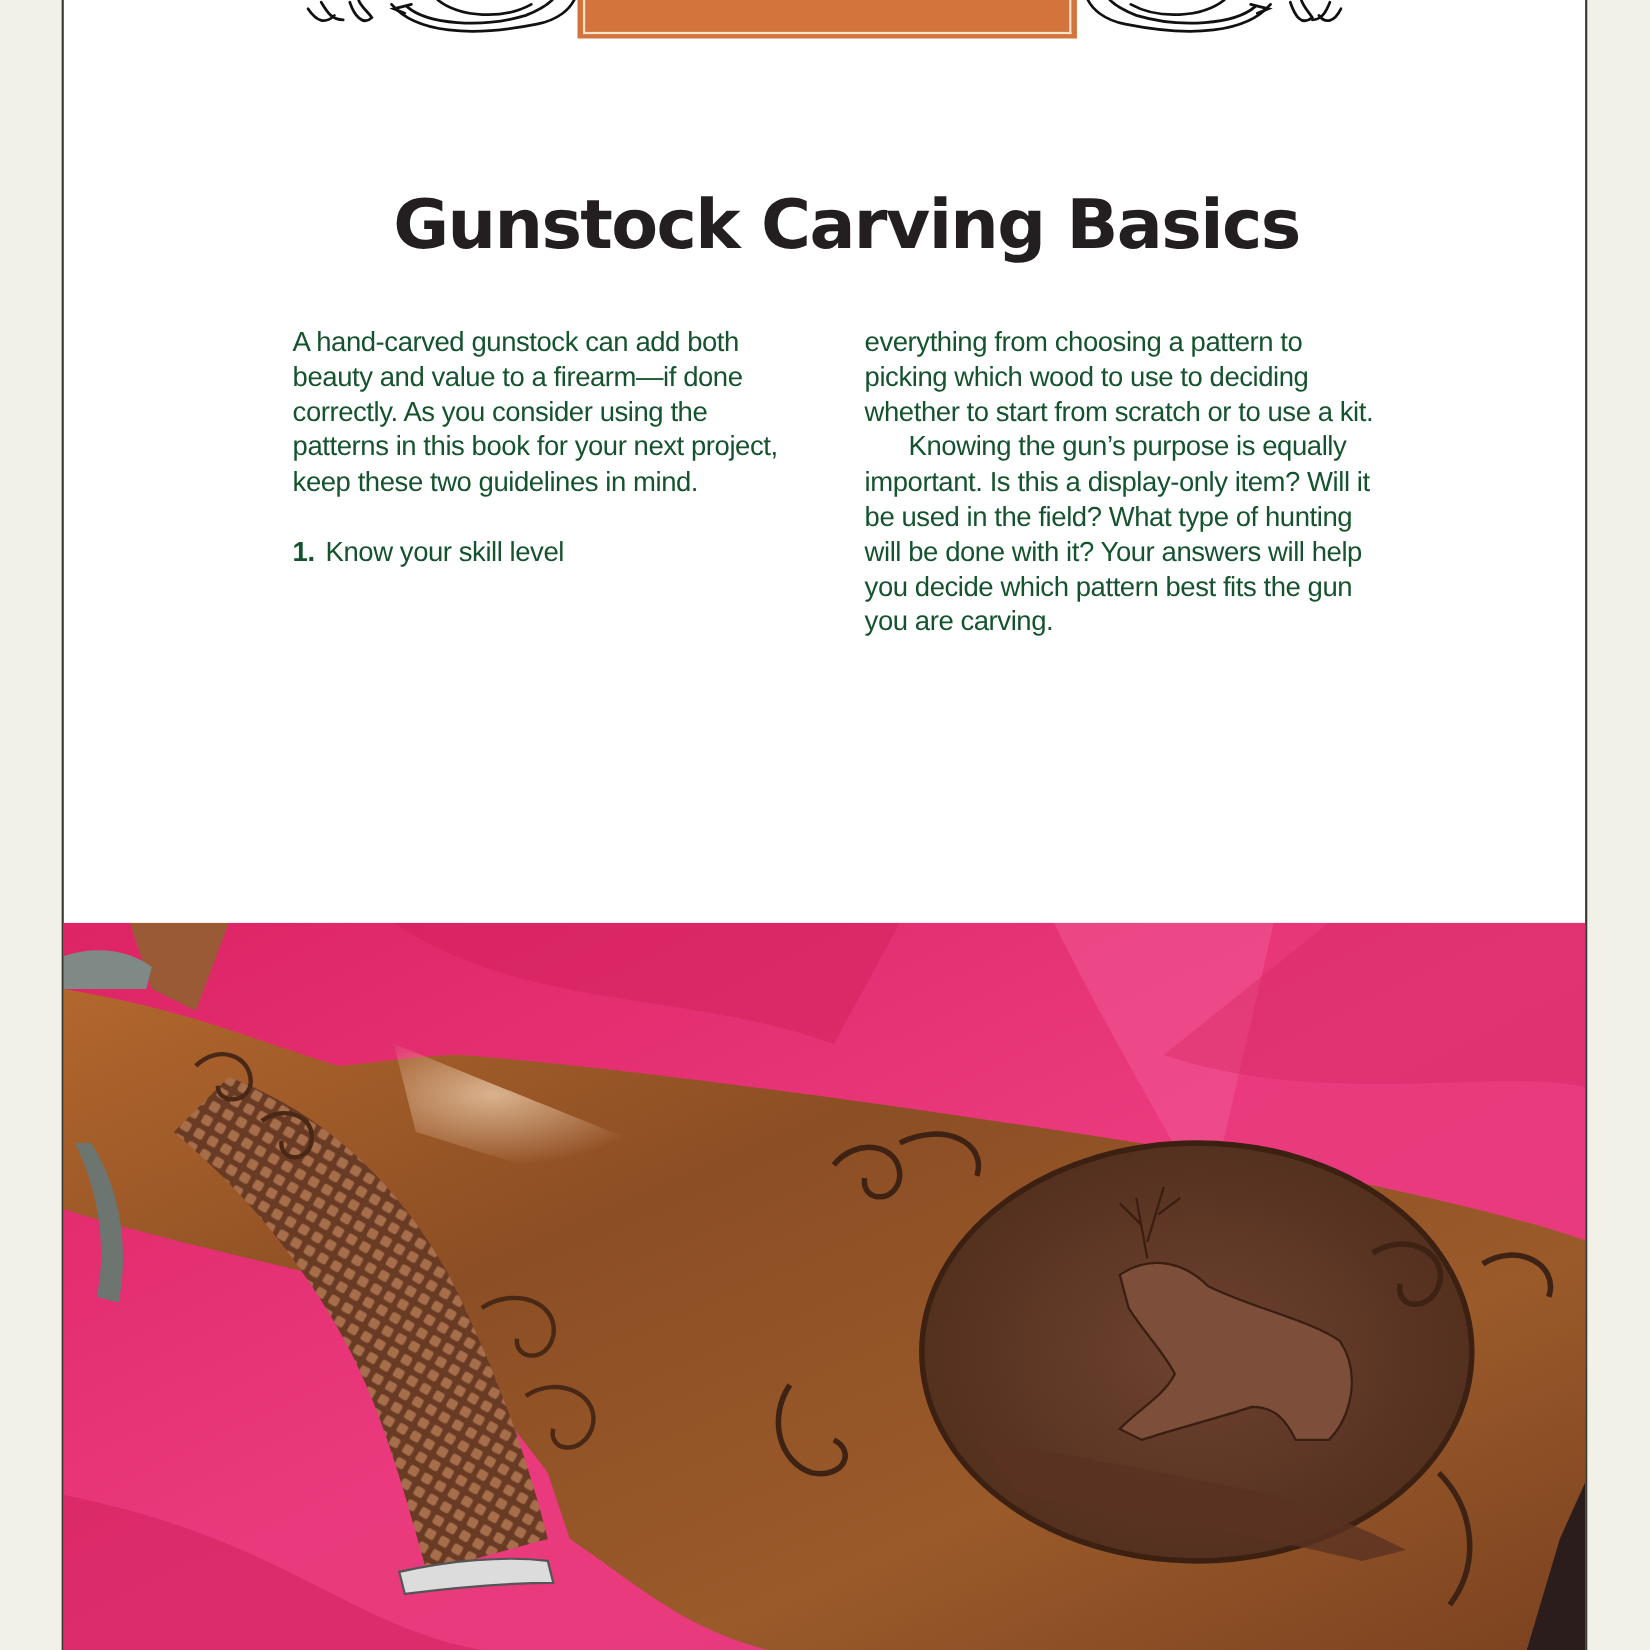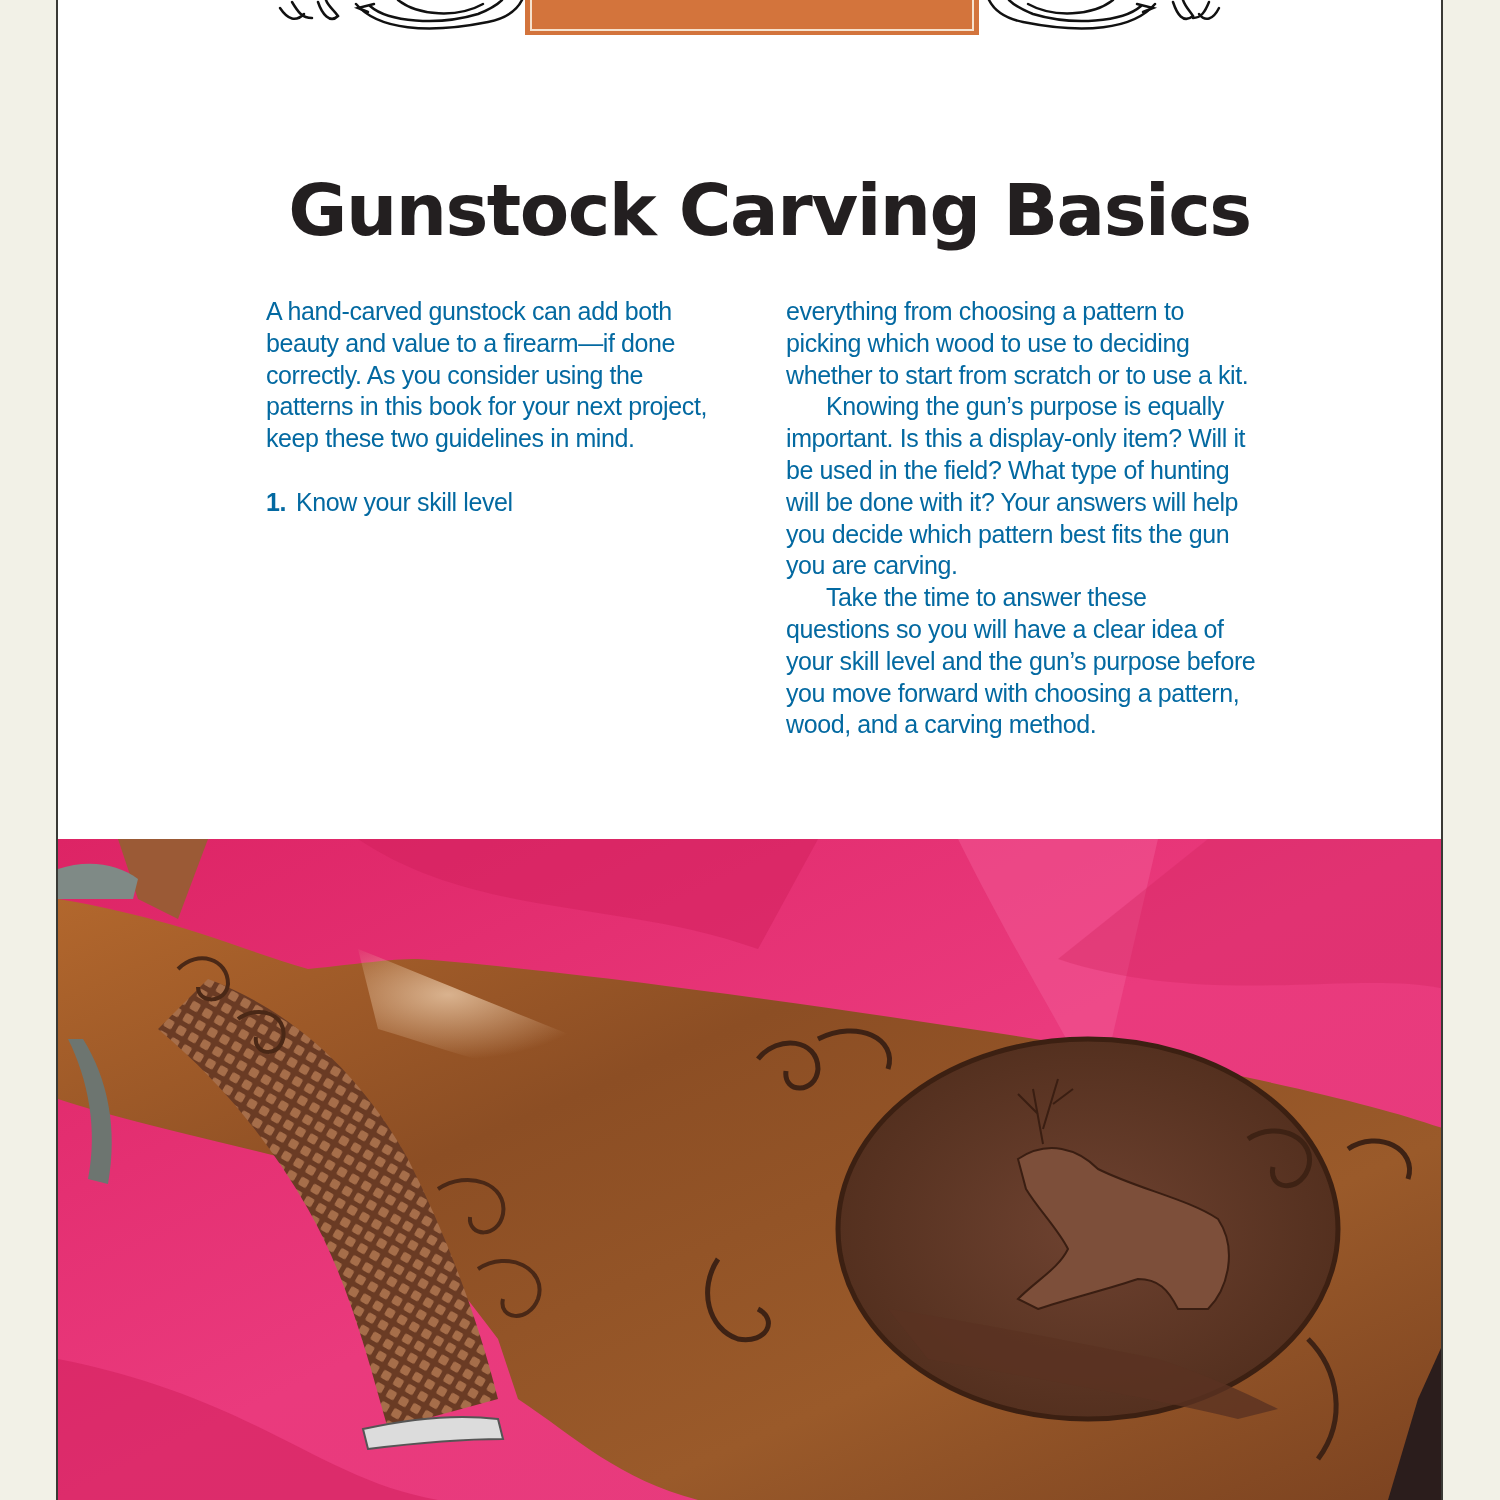--- a/index.html
+++ b/index.html
@@ -29,30 +29,30 @@
   }
   .banner::after {
     content: ""; position: absolute; left: 5px; right: 5px; top: -2px; bottom: 4px;
     border: 2px solid #f6e1cd; border-top: none;
   }
   .title {
     position: absolute; left: 0; right: 0; top: 112px;
     text-align: center;
     font-family: "DejaVu Sans", sans-serif;
     font-weight: bold;
-    font-size: 72px;
+    font-size: 62px;
     letter-spacing: -1.5px;
     color: #231f20;
     line-height: 100px;
     padding-left: 40px;
   }
   .col {
     position: absolute; top: 296px; width: 470px;
     font-family: "Liberation Sans", sans-serif;
-    font-size: 25px; line-height: 31.8px; color: #0369a1;
+    font-size: 25px; line-height: 31.8px; color: #14532d;
     letter-spacing: -0.4px;
   }
   .col.left { left: 208px; }
   .col.right { left: 728px; }
   .col p { margin: 0; }
   .col .indent { text-indent: 40px; }
   .col .gap { height: 31.8px; }
   .list-item { display: block; }
   .list-num { font-weight: bold; display: inline-block; width: 30px; }
   .photo {
@@ -100,21 +100,20 @@
       <span class="list-item">
         <span class="list-num">1.</span><span>Know your skill level</span>
       </span>
     </div>
     <div class="gap"></div>
   </div>
 
   <div class="col right">
     <p>everything from choosing a pattern to picking which wood to use to deciding whether to start from scratch or to use a kit.</p>
     <p class="indent">Knowing the gun’s purpose is equally important. Is this a display-only item? Will it be used in the field? What type of hunting will be done with it? Your answers will help you decide which pattern best fits the gun you are carving.</p>
-    <p class="indent">Take the time to answer these questions so you will have a clear idea of your skill level and the gun’s purpose before you move forward with choosing a pattern, wood, and a carving method.</p>
   </div>
 
   <div class="photo">
     <svg width="1387" height="661" viewBox="0 0 1387 661">
       <defs>
         <linearGradient id="fab" x1="0" y1="0" x2="1" y2="1">
           <stop offset="0" stop-color="#dd2465"></stop>
           <stop offset="0.5" stop-color="#ea3a7d"></stop>
           <stop offset="1" stop-color="#e43b7c"></stop>
         </linearGradient>

